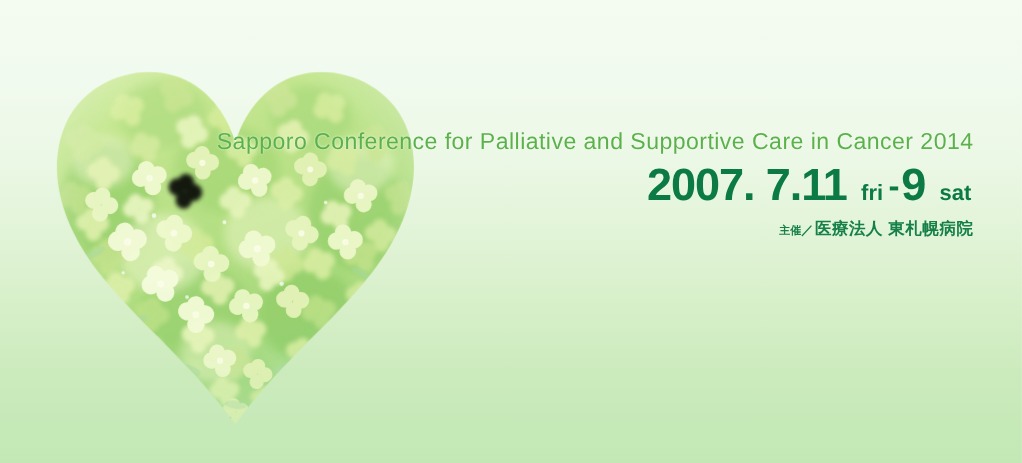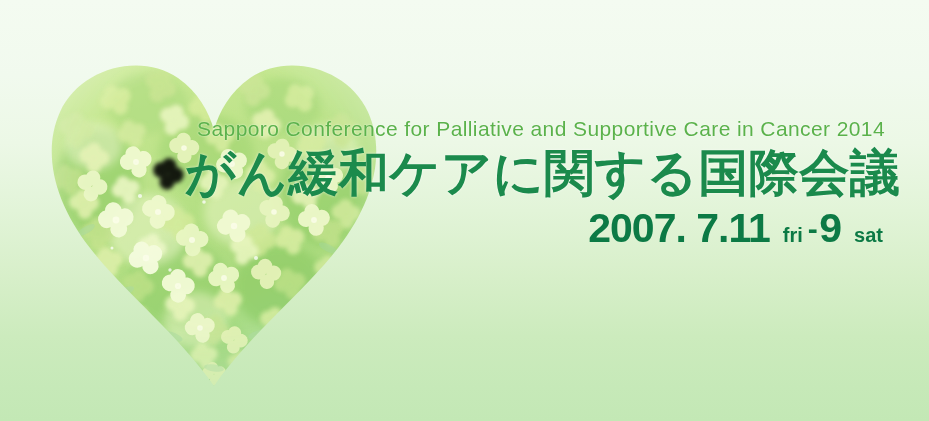--- a/index.html
+++ b/index.html
@@ -303,22 +303,24 @@
 
         </g>
       </g>
     </svg>
   </div>
 
   <div class="text-block">
 
     <div class="subtitle-en">Sapporo Conference for Palliative and Supportive Care in Cancer 2014</div>
 
-    <div class="title-jp">がん緩和ケアに関する国際会議</div>
 
     <div class="date-line">
       <span class="date-main">2007. 7.11</span><span class="date-day">fri</span><span class="date-dash">-</span><span class="date-main">9</span><span class="date-day">sat</span>
     </div>
 
+    <div class="organizer">
+      <span class="org-prefix">主催</span><span class="org-sep">／</span><span class="org-body">医療法人 東札幌病院</span>
+    </div>
 
   </div>
 
 </div>
 
 </body></html>

